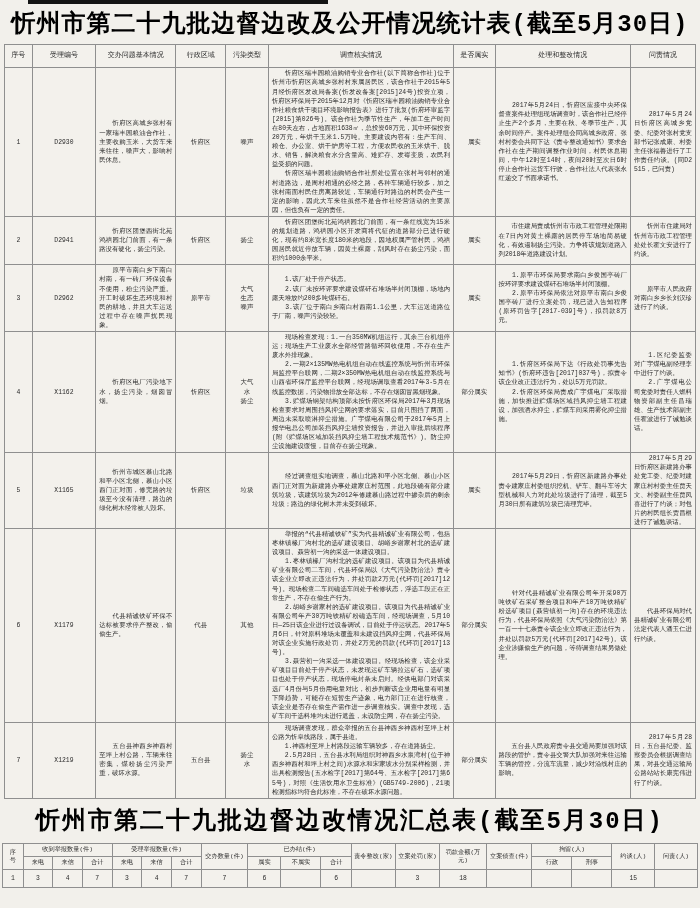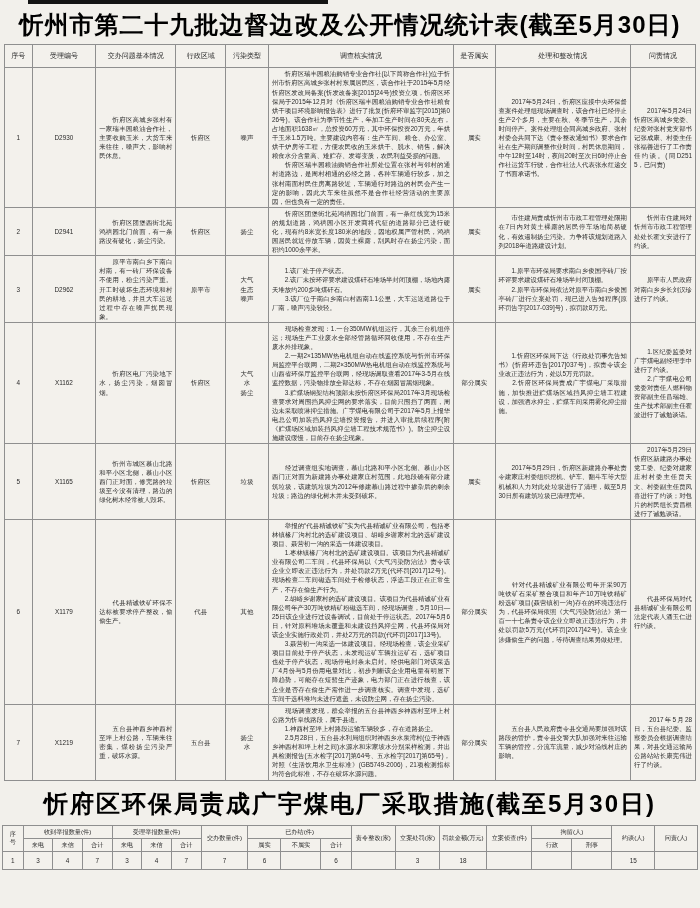--- a/index.html
+++ b/index.html
@@ -1,18 +1,18 @@
 <!DOCTYPE html>
 <html><head>
 <meta charset="utf-8">
 <style>
   html,body{margin:0;padding:0;}
   .page{
     width:700px;height:908px;background:#f2f0eb;position:relative;overflow:hidden;
-    font-family:Liberation Sans, sans-serif;color:#2b2b2b;
+    font-family:Liberation Mono, monospace;color:#2b2b2b;
   }
   .scan-artifact{position:absolute;top:0;left:28px;width:300px;height:4px;background:#141414;}
   .doc-title{
     margin:12px 4px 6px 4px;text-align:center;font-size:24px;font-weight:bold;
     color:#000;letter-spacing:1px;line-height:1.1;
   }
   .doc-title.second{margin-top:10px;margin-bottom:8px;letter-spacing:2px;}
   table{border-collapse:collapse;width:692px;margin:0 auto;table-layout:fixed;background:#f3f1ec;}
   td,th{
     border:1px solid #8f8f8f;padding:1px 3px;font-size:6.4px;line-height:1.42;
@@ -149,21 +149,21 @@
       <td class="c-just">　　现场调查发现，群众举报的五台县神西乡神西村至坪上村公路为忻阜线路段，属于县道。
 　　1.神西村至坪上村路段运输车辆较多，存在道路扬尘。
 　　2.5月28日，五台县水利局组织对神西乡水泉湾村(位于神西乡神西村和坪上村之间)水源水和宋家坡水分别采样检测，并出具检测报告(五水检字[2017]第64号、五水检字[2017]第65号)，对照《生活饮用水卫生标准》(GB5749-2006)，21项检测指标均符合此标准，不存在破坏水源问题。</td>
       <td class="c-center">部分属实</td>
       <td class="c-just">　　五台县人民政府责令县交通局要加强对该路段的管护，责令县交警大队加强对来往运输车辆的管控，分流车流量，减少对沿线村庄的影响。</td>
       <td class="c-just">　　2017年5月28日，五台县纪委、监察委员会根据调查结果，对县交通运输局公路站站长康宪伟进行了约谈。</td>
     </tr>
   </tbody>
     </table>
 
-  <div class="doc-title second">忻府区环保局责成广宇煤电厂采取措施(截至5月30日)</div>
+  <div class="doc-title second">忻州市第二十九批边督边改情况汇总表(截至5月30日)</div>
 
   <table class="summary-table">
     <colgroup>
       <col style="width:3%">
       <col style="width:4.3%">
         <col style="width:4.3%">
         <col style="width:4.3%">
       <col style="width:4.3%">
         <col style="width:4.3%">
         <col style="width:4.3%">

